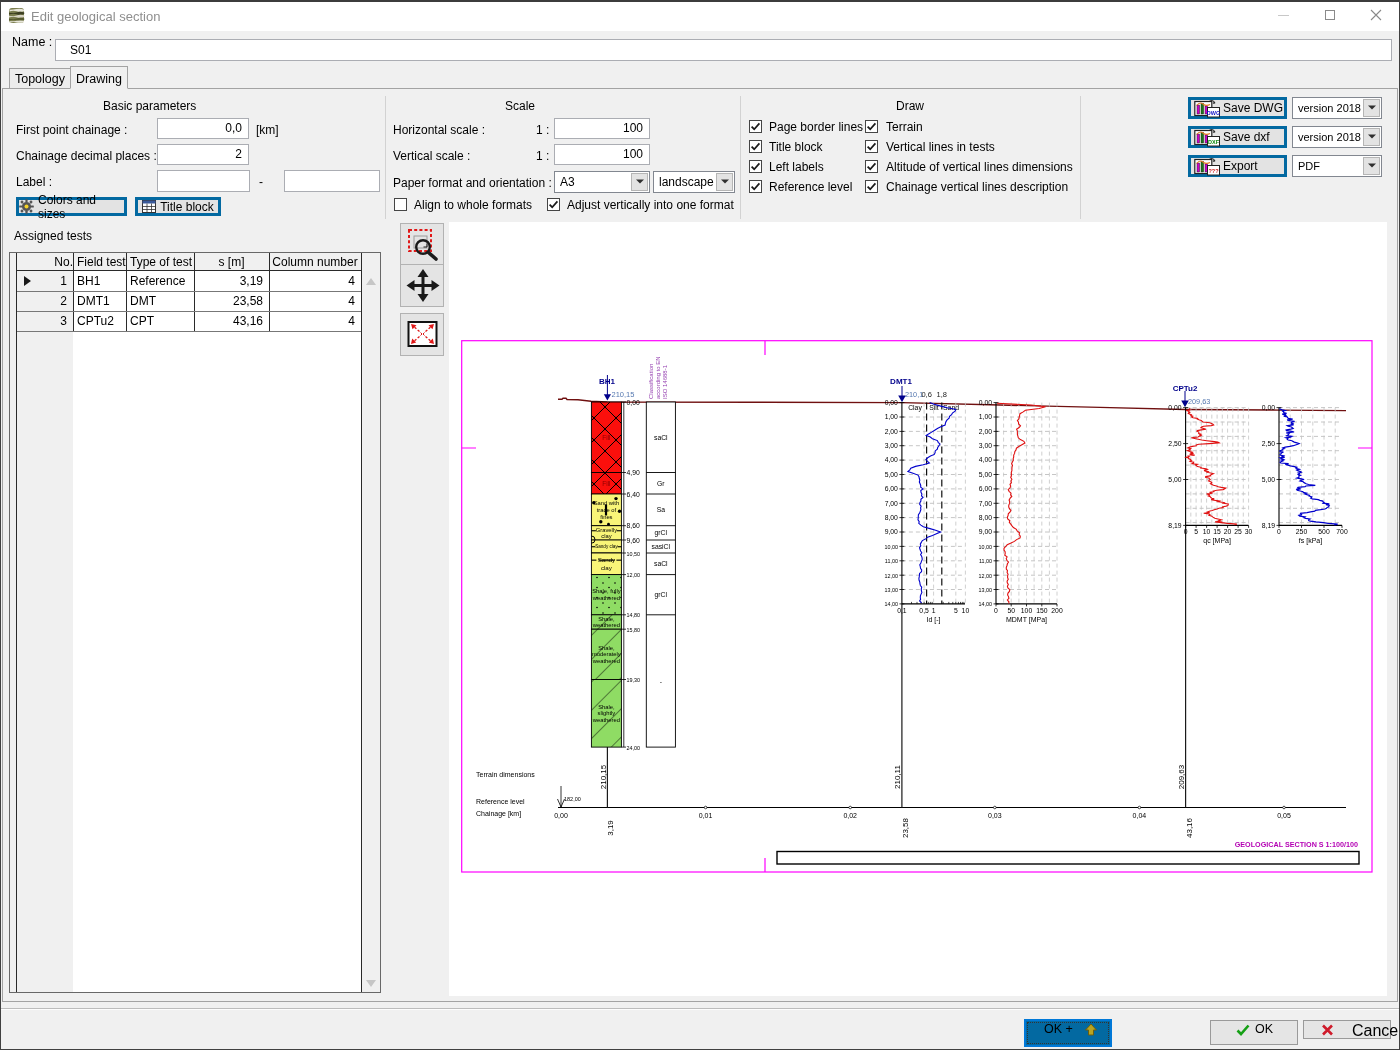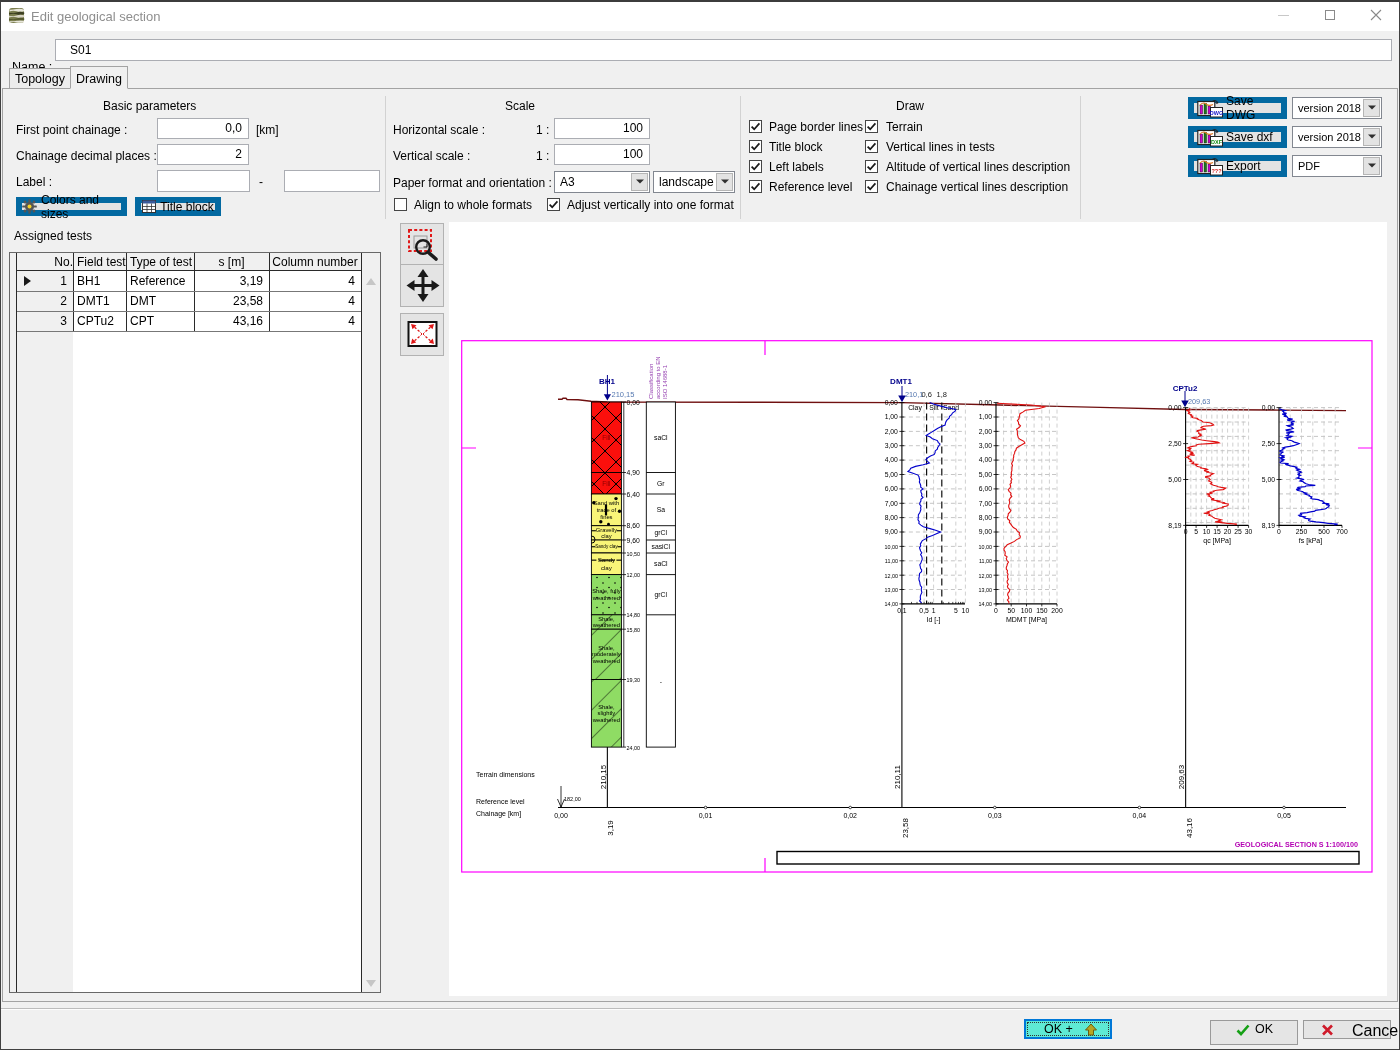--- a/index.html
+++ b/index.html
@@ -1,21 +1,21 @@
 <!DOCTYPE html>
 <html><head><meta charset="utf-8"><style>
 
 * { margin:0; padding:0; box-sizing:border-box; }
 html,body { width:1400px; height:1050px; overflow:hidden; }
 body { font-family:"Liberation Sans",sans-serif; font-size:12px; background:#f0f0f0; position:relative; }
 .abs { position:absolute; }
 .lab { position:absolute; white-space:nowrap; color:#000; }
 .cb { position:absolute; width:13px; height:13px; background:#fff; border:1px solid #454545; }
 .inp { position:absolute; background:#fff; border:1px solid #abadb3; font-size:12px; color:#000; }
-.btn { position:absolute; background:#e3e3e3; border:6px solid #0369a1; display:flex; align-items:center; justify-content:center; font-size:12px; color:#000; }
+.btn { position:absolute; background:#e3e3e3; border:3px solid #0369a1; display:flex; align-items:center; justify-content:center; font-size:12px; color:#000; }
 .combo { position:absolute; background:#fff; border:1px solid #828790; font-size:11px; }
 .combo .tx { position:absolute; left:5px; top:50%; transform:translateY(-50%); white-space:nowrap; }
 .combo .dd { position:absolute; right:1px; top:1px; bottom:1px; width:17px; background:#e3e3e3; border:1px solid #b5b5b5; }
 .combo .dd:after { content:""; position:absolute; left:50%; top:50%; transform:translate(-50%,-30%); border:4px solid transparent; border-top-color:#303030; }
 .vsep { position:absolute; width:1px; background:#d2d2d2; }
 
 </style></head><body>
 <div class="abs" style="left:0;top:0;width:1400px;height:1050px;border:1px solid #404040;border-top:2px solid #3c3c3c;z-index:50;pointer-events:none"></div>
 <div class="abs" style="left:1px;top:2px;width:1398px;height:29px;background:#fff"></div>
 <svg width="17" height="17" viewBox="0 0 17 17" style="position:absolute;left:8px;top:7px">
@@ -25,21 +25,21 @@
 <path d="M1 10.5 Q5 9 8.5 10.2 T16.2 10 L16.2 8.2 Q12 7.2 8.5 8.4 T1 8.8 Z" fill="#d8d4c4"></path>
 <path d="M1 13.5 Q5 12 8.5 13.2 T16.2 13 L16.2 11.2 Q12 10.2 8.5 11.4 T1 11.8 Z" fill="#565a30"></path>
 <path d="M1.5 15.8 Q5 14.6 8.5 15.4 T16 15.2 L16 13.8 Q12 13 8.5 13.8 T1.5 14.2 Z" fill="#e8e6da"></path>
 </svg>
 <div class="lab" style="left:31px;top:9px;color:#8f8f8f;font-size:13px">Edit geological section</div>
 <div class="abs" style="left:1278px;top:15px;width:11px;height:1px;background:#c8c8c8"></div>
 <div class="abs" style="left:1325px;top:10px;width:10px;height:10px;border:1px solid #8a8a8a"></div>
 <svg class="abs" style="left:1370px;top:9px" width="12" height="12">
     <path d="M1 1 L11 11 M11 1 L1 11" stroke="#8a8a8a" stroke-width="1.1"></path>
   </svg>
-<div class="lab" style="left:12px;top:60px;font-size:12.5px">Name :</div>
+<div class="lab" style="left:12px;top:35px;font-size:12.5px">Name :</div>
 <div class="inp" style="left:55px;top:39px;width:1337px;height:22px;line-height:20px;padding-left:14px">S01</div>
 <div class="abs" style="left:9px;top:68px;width:62px;height:21px;background:#ececec;border:1px solid #a3a3a3;border-bottom:none;text-align:center;line-height:20px;font-size:12.5px">Topology</div>
 <div class="abs" style="left:2px;top:88px;width:1396px;height:914px;background:#f0f0f0;border:1px solid #a3a3a3"></div>
 <div class="abs" style="left:70px;top:66px;width:58px;height:23px;background:#f0f0f0;border:1px solid #a3a3a3;border-bottom:1px solid #f0f0f0;text-align:center;line-height:25px;font-size:12.5px;z-index:2">Drawing</div>
 <div class="vsep" style="left:385px;top:96px;height:123px"></div>
 <div class="vsep" style="left:740px;top:96px;height:123px"></div>
 <div class="vsep" style="left:1080px;top:96px;height:123px"></div>
 <div class="lab" style="left:103px;top:99px">Basic parameters</div>
 <div class="lab" style="left:16px;top:123px">First point chainage :</div>
 <div class="inp" style="left:157px;top:118px;width:92px;height:21px;line-height:19px;text-align:right;padding-right:6px">0,0</div>
@@ -132,21 +132,21 @@
     <svg width="13" height="13" style="position:absolute;left:-1px;top:-1px">
       <path d="M2.6 6.6 L5.2 9.2 L10.4 3.4" stroke="#1a1a1a" stroke-width="1.7" fill="none"></path>
     </svg>
   </div>
 <div class="lab" style="left:886px;top:140px">Vertical lines in tests</div>
 <div class="cb" style="left:865px;top:160px">
     <svg width="13" height="13" style="position:absolute;left:-1px;top:-1px">
       <path d="M2.6 6.6 L5.2 9.2 L10.4 3.4" stroke="#1a1a1a" stroke-width="1.7" fill="none"></path>
     </svg>
   </div>
-<div class="lab" style="left:886px;top:160px">Altitude of vertical lines description</div>
+<div class="lab" style="left:886px;top:160px">Altitude of vertical lines dimensions</div>
 <div class="cb" style="left:865px;top:180px">
     <svg width="13" height="13" style="position:absolute;left:-1px;top:-1px">
       <path d="M2.6 6.6 L5.2 9.2 L10.4 3.4" stroke="#1a1a1a" stroke-width="1.7" fill="none"></path>
     </svg>
   </div>
 <div class="lab" style="left:886px;top:180px">Chainage vertical lines description</div>
 <div class="btn" style="left:1188px;top:97px;width:99px;height:22px;justify-content:flex-start;padding-left:3px"><span style="margin-right:3px;display:inline-flex">
       <svg width="26" height="19" viewBox="0 0 26 19">
 <rect x="0.8" y="2.5" width="17" height="14" fill="#fff" stroke="#222" stroke-width="1.2"></rect>
 <rect x="3" y="6" width="2.6" height="9" fill="#cc00cc" stroke="#222" stroke-width="0.5"></rect>
@@ -658,21 +658,21 @@
 <line x1="1324.0" y1="525.4" x2="1324.0" y2="527.9" stroke="#000" stroke-width="0.8"></line>
 <text x="1324.0" y="534.4" font-size="6.8" text-anchor="middle" fill="#000">500</text>
 <line x1="1342.0" y1="525.4" x2="1342.0" y2="527.9" stroke="#000" stroke-width="0.8"></line>
 <text x="1342.0" y="534.4" font-size="6.8" text-anchor="middle" fill="#000">700</text>
 <text x="1310.5" y="543.4" font-size="7" text-anchor="middle" fill="#000">fs [kPa]</text>
 <polyline points="1189.4,408.3 1189.9,409.0 1190.0,409.8 1186.2,410.5 1189.1,411.2 1188.6,411.9 1189.8,412.6 1188.3,413.4 1189.3,414.1 1191.4,414.8 1190.8,415.5 1192.7,416.2 1191.5,416.9 1193.0,417.7 1197.7,418.4 1197.2,419.1 1198.9,419.8 1201.3,420.5 1202.0,421.3 1203.0,422.0 1209.8,422.7 1211.5,423.4 1212.9,424.1 1213.7,424.9 1211.3,425.6 1203.6,426.3 1201.5,427.0 1200.9,427.7 1203.7,428.5 1205.9,429.2 1201.3,429.9 1197.3,430.6 1196.9,431.3 1198.9,432.0 1198.8,432.8 1198.7,433.5 1201.1,434.2 1199.9,434.9 1201.2,435.6 1198.7,436.4 1198.1,437.1 1191.3,437.8 1194.6,438.5 1198.3,439.2 1201.7,440.0 1206.7,440.7 1212.4,441.4 1217.8,442.1 1219.1,442.8 1209.3,443.6 1198.8,444.3 1196.2,445.0 1196.2,445.7 1192.3,446.4 1189.6,447.1 1187.8,447.9 1190.6,448.6 1189.2,449.3 1190.3,450.0 1187.5,450.7 1189.8,451.5 1192.3,452.2 1191.0,452.9 1193.5,453.6 1189.6,454.3 1194.7,455.1 1188.3,455.8 1189.0,456.5 1186.2,457.2 1188.7,457.9 1188.5,458.6 1190.7,459.4 1190.2,460.1 1191.5,460.8 1190.2,461.5 1193.7,462.2 1193.4,463.0 1192.1,463.7 1197.4,464.4 1195.8,465.1 1196.5,465.8 1197.6,466.6 1201.1,467.3 1200.8,468.0 1206.2,468.7 1207.5,469.4 1204.4,470.2 1204.8,470.9 1208.2,471.6 1207.2,472.3 1210.6,473.0 1213.4,473.7 1211.6,474.5 1210.2,475.2 1210.6,475.9 1205.7,476.6 1205.6,477.3 1209.2,478.1 1209.3,478.8 1210.2,479.5 1209.6,480.2 1208.5,480.9 1210.6,481.7 1211.8,482.4 1211.8,483.1 1210.5,483.8 1211.9,484.5 1213.5,485.3 1216.5,486.0 1218.3,486.7 1221.3,487.4 1225.8,488.1 1224.8,488.8 1223.1,489.6 1216.7,490.3 1213.3,491.0 1213.9,491.7 1209.6,492.4 1212.5,493.2 1206.6,493.9 1209.6,494.6 1209.7,495.3 1208.3,496.0 1210.3,496.8 1210.8,497.5 1211.7,498.2 1214.2,498.9 1211.2,499.6 1215.3,500.4 1219.6,501.1 1218.0,501.8 1224.1,502.5 1223.0,503.2 1228.3,503.9 1228.2,504.7 1228.0,505.4 1226.2,506.1 1222.7,506.8 1223.1,507.5 1218.9,508.3 1217.1,509.0 1214.2,509.7 1212.3,510.4 1210.1,511.1 1207.5,511.9 1209.6,512.6 1203.7,513.3 1209.1,514.0 1210.0,514.7 1209.0,515.4 1211.9,516.2 1212.6,516.9 1213.6,517.6 1214.8,518.3 1218.0,519.0 1221.2,519.8 1218.9,520.5 1220.6,521.2 1215.1,521.9 1221.4,522.6 1227.5,523.4 1236.9,524.1 1234.4,524.8" fill="none" stroke="#e01010" stroke-width="1.1"></polyline>
 <polyline points="1280.0,408.3 1280.0,409.0 1282.3,409.8 1285.2,410.5 1282.7,411.2 1283.5,411.9 1283.8,412.6 1286.6,413.4 1282.2,414.1 1285.5,414.8 1286.0,415.5 1283.7,416.2 1287.2,416.9 1287.7,417.7 1288.2,418.4 1292.7,419.1 1287.6,419.8 1287.9,420.5 1294.6,421.3 1291.9,422.0 1291.3,422.7 1292.9,423.4 1291.5,424.1 1293.6,424.9 1287.1,425.6 1288.2,426.3 1291.5,427.0 1292.3,427.7 1293.2,428.5 1290.8,429.2 1286.1,429.9 1286.4,430.6 1291.8,431.3 1294.1,432.0 1286.3,432.8 1289.2,433.5 1288.4,434.2 1288.3,434.9 1286.9,435.6 1291.9,436.4 1290.5,437.1 1286.0,437.8 1287.9,438.5 1287.2,439.2 1288.1,440.0 1292.0,440.7 1292.9,441.4 1294.3,442.1 1296.9,442.8 1299.2,443.6 1297.7,444.3 1295.5,445.0 1293.4,445.7 1289.9,446.4 1285.3,447.1 1282.9,447.9 1284.3,448.6 1282.3,449.3 1282.8,450.0 1280.0,450.7 1280.0,451.5 1283.4,452.2 1281.0,452.9 1281.3,453.6 1280.0,454.3 1280.0,455.1 1283.6,455.8 1282.3,456.5 1284.8,457.2 1280.1,457.9 1281.5,458.6 1283.6,459.4 1281.1,460.1 1283.2,460.8 1281.6,461.5 1280.0,462.2 1280.7,463.0 1288.6,463.7 1285.3,464.4 1288.0,465.1 1290.4,465.8 1294.4,466.6 1296.8,467.3 1295.8,468.0 1296.7,468.7 1299.3,469.4 1296.8,470.2 1298.2,470.9 1300.5,471.6 1301.4,472.3 1298.3,473.0 1299.5,473.7 1298.2,474.5 1300.4,475.2 1298.7,475.9 1299.0,476.6 1299.0,477.3 1296.9,478.1 1301.4,478.8 1304.1,479.5 1301.0,480.2 1299.9,480.9 1303.2,481.7 1303.6,482.4 1304.9,483.1 1306.1,483.8 1308.6,484.5 1315.3,485.3 1305.8,486.0 1305.1,486.7 1298.1,487.4 1297.4,488.1 1300.7,488.8 1296.7,489.6 1297.2,490.3 1300.2,491.0 1303.0,491.7 1303.2,492.4 1306.6,493.2 1304.9,493.9 1306.9,494.6 1309.4,495.3 1309.0,496.0 1311.9,496.8 1311.5,497.5 1310.7,498.2 1312.3,498.9 1318.3,499.6 1319.8,500.4 1322.8,501.1 1323.0,501.8 1324.0,502.5 1323.1,503.2 1329.3,503.9 1325.9,504.7 1329.2,505.4 1328.7,506.1 1328.9,506.8 1327.1,507.5 1326.5,508.3 1325.0,509.0 1320.6,509.7 1315.4,510.4 1314.8,511.1 1310.5,511.9 1307.1,512.6 1300.0,513.3 1301.7,514.0 1301.5,514.7 1298.8,515.4 1299.8,516.2 1305.0,516.9 1303.8,517.6 1305.7,518.3 1310.0,519.0 1308.6,519.8 1308.7,520.5 1310.2,521.2 1316.0,521.9 1323.3,522.6 1328.2,523.4 1337.7,524.1 1334.3,524.8" fill="none" stroke="#0000cc" stroke-width="1.2"></polyline>
 </svg></div>
 <div class="abs" style="left:1px;top:1008px;width:1398px;height:1px;background:#bcbcbc"></div>
 <div class="abs" style="left:1px;top:1009px;width:1398px;height:1px;background:#fdfdfd"></div>
-<div class="abs" style="left:1024px;top:1019px;width:88px;height:20px;background:#5eead4;border:2px solid #0078d7">
+<div class="abs" style="left:1024px;top:1019px;width:88px;height:28px;background:#0369a1;border:2px solid #0078d7">
 <div class="abs" style="left:1px;top:1px;right:1px;bottom:1px;border:1px dotted #333"></div>
 <div class="lab" style="left:18px;top:1px;font-size:12.5px">OK +</div>
 <svg class="abs" style="left:58px;top:2px" width="14" height="13">
       <path d="M7 1 L12.5 7 H9.5 V12 H4.5 V7 H1.5 Z" fill="#b8a422" stroke="#6b5e10" stroke-width="1"></path>
     </svg>
 </div>
 <div class="abs" style="left:1210px;top:1020px;width:88px;height:25px;background:#e5e5e5;border:1px solid #9a9a9a">
 <svg class="abs" style="left:25px;top:3px" width="14" height="12">
       <path d="M1.5 6.5 L5 10 L12.5 1.5" stroke="#15a015" stroke-width="2.6" fill="none"></path>
     </svg>

